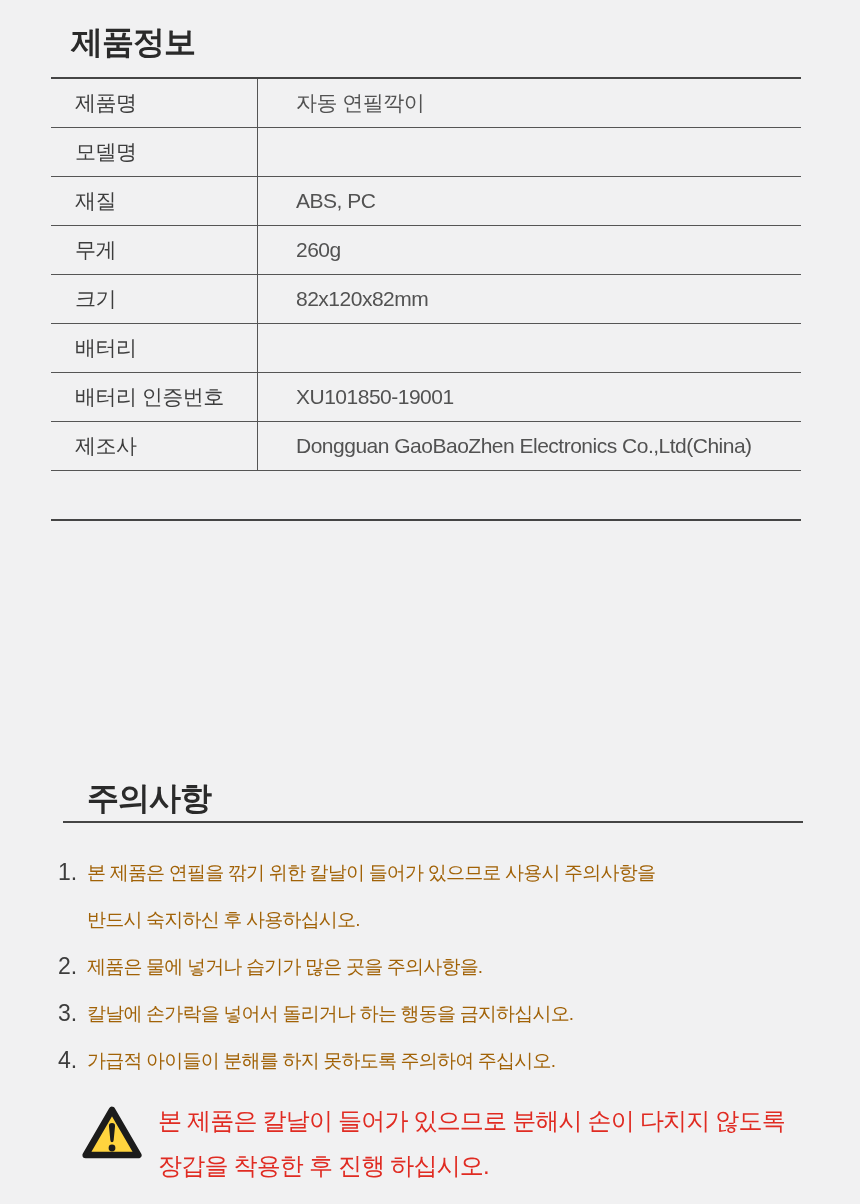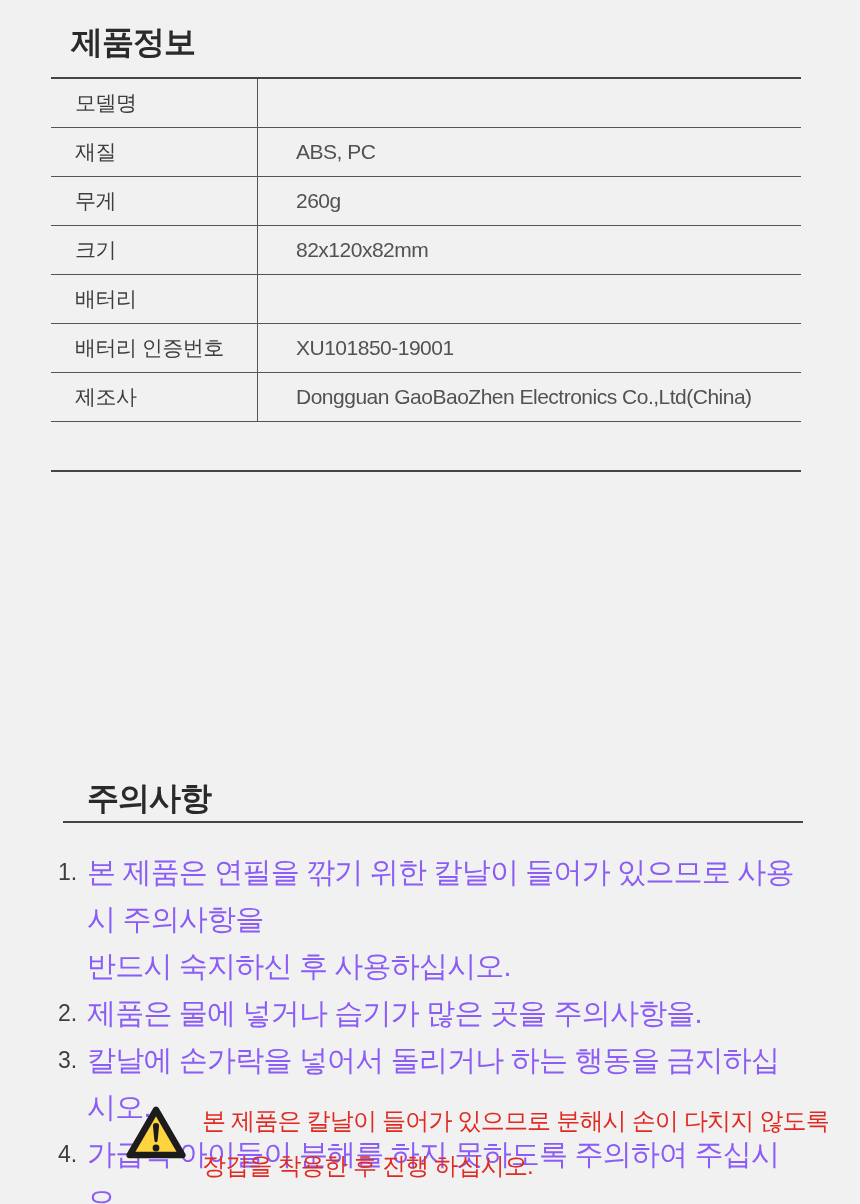--- a/index.html
+++ b/index.html
@@ -55,43 +55,47 @@
   .precaution-item{
     display:flex;align-items:flex-start;
     margin:0;padding:0;
   }
   .precaution-num{
     flex:0 0 29px;
     font-size:23px;color:#3d3d3d;line-height:47px;
   }
   .precaution-text{
     flex:1;
-    font-size:29px;color:#8b5cf6;line-height:47px;
+    font-size:19px;color:#a16207;line-height:47px;
     letter-spacing:-0.8px;white-space:pre-line;
   }
   
   .warning-box{
-    position:absolute;left:69px;top:1098px;width:760px;
-    display:flex;align-items:flex-start;justify-content:flex-end;
+    position:absolute;left:81px;top:1098px;width:760px;
+    display:flex;align-items:flex-start;
   }
   .warning-icon{flex:0 0 62px;margin-top:6px;}
   .warning-text{
     margin-left:15px;
     font-size:24px;line-height:45px;
     letter-spacing:-0.8px;white-space:pre-line;
   }
 </style>
 </head>
 <body>
 
 <div class="page" style="background: rgb(241, 241, 242);">
 
   <h1 class="sec-title" id="title-product-info">제품정보</h1>
 
   <div class="spec-table">
+    <div class="spec-row">
+      <div class="spec-label">제품명</div>
+      <div class="spec-value">자동 연필깍이</div>
+    </div>
     <div class="spec-row">
       <div class="spec-label">모델명</div>
     </div>
     <div class="spec-row">
       <div class="spec-label">재질</div>
       <div class="spec-value">ABS, PC</div>
     </div>
     <div class="spec-row">
       <div class="spec-label">무게</div>
       <div class="spec-value">260g</div>

